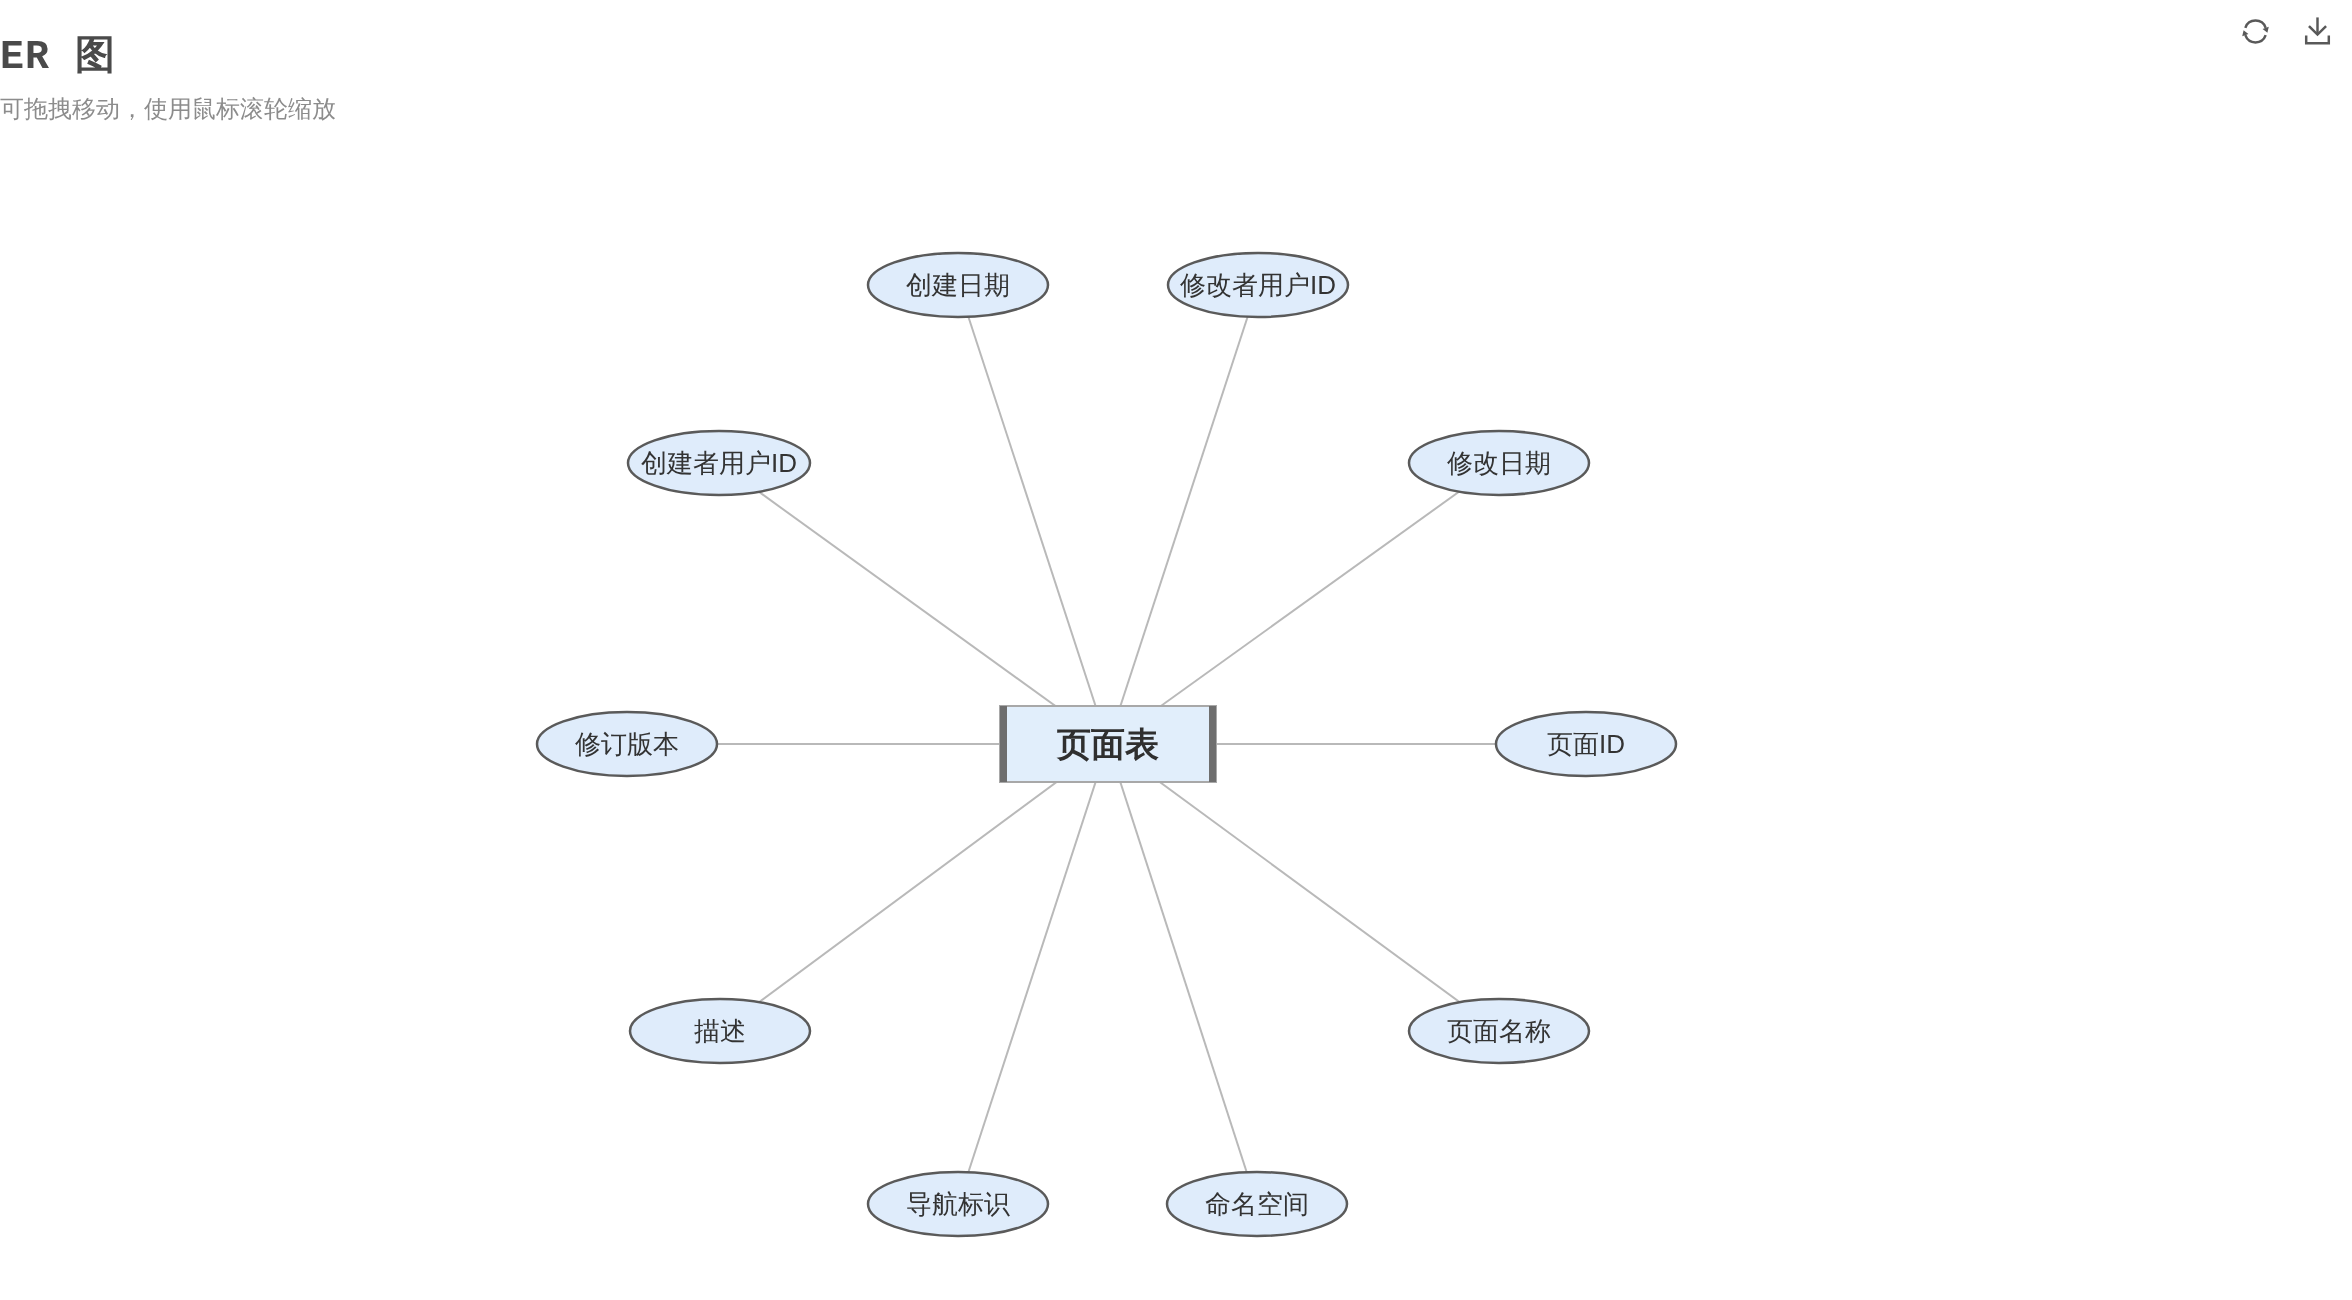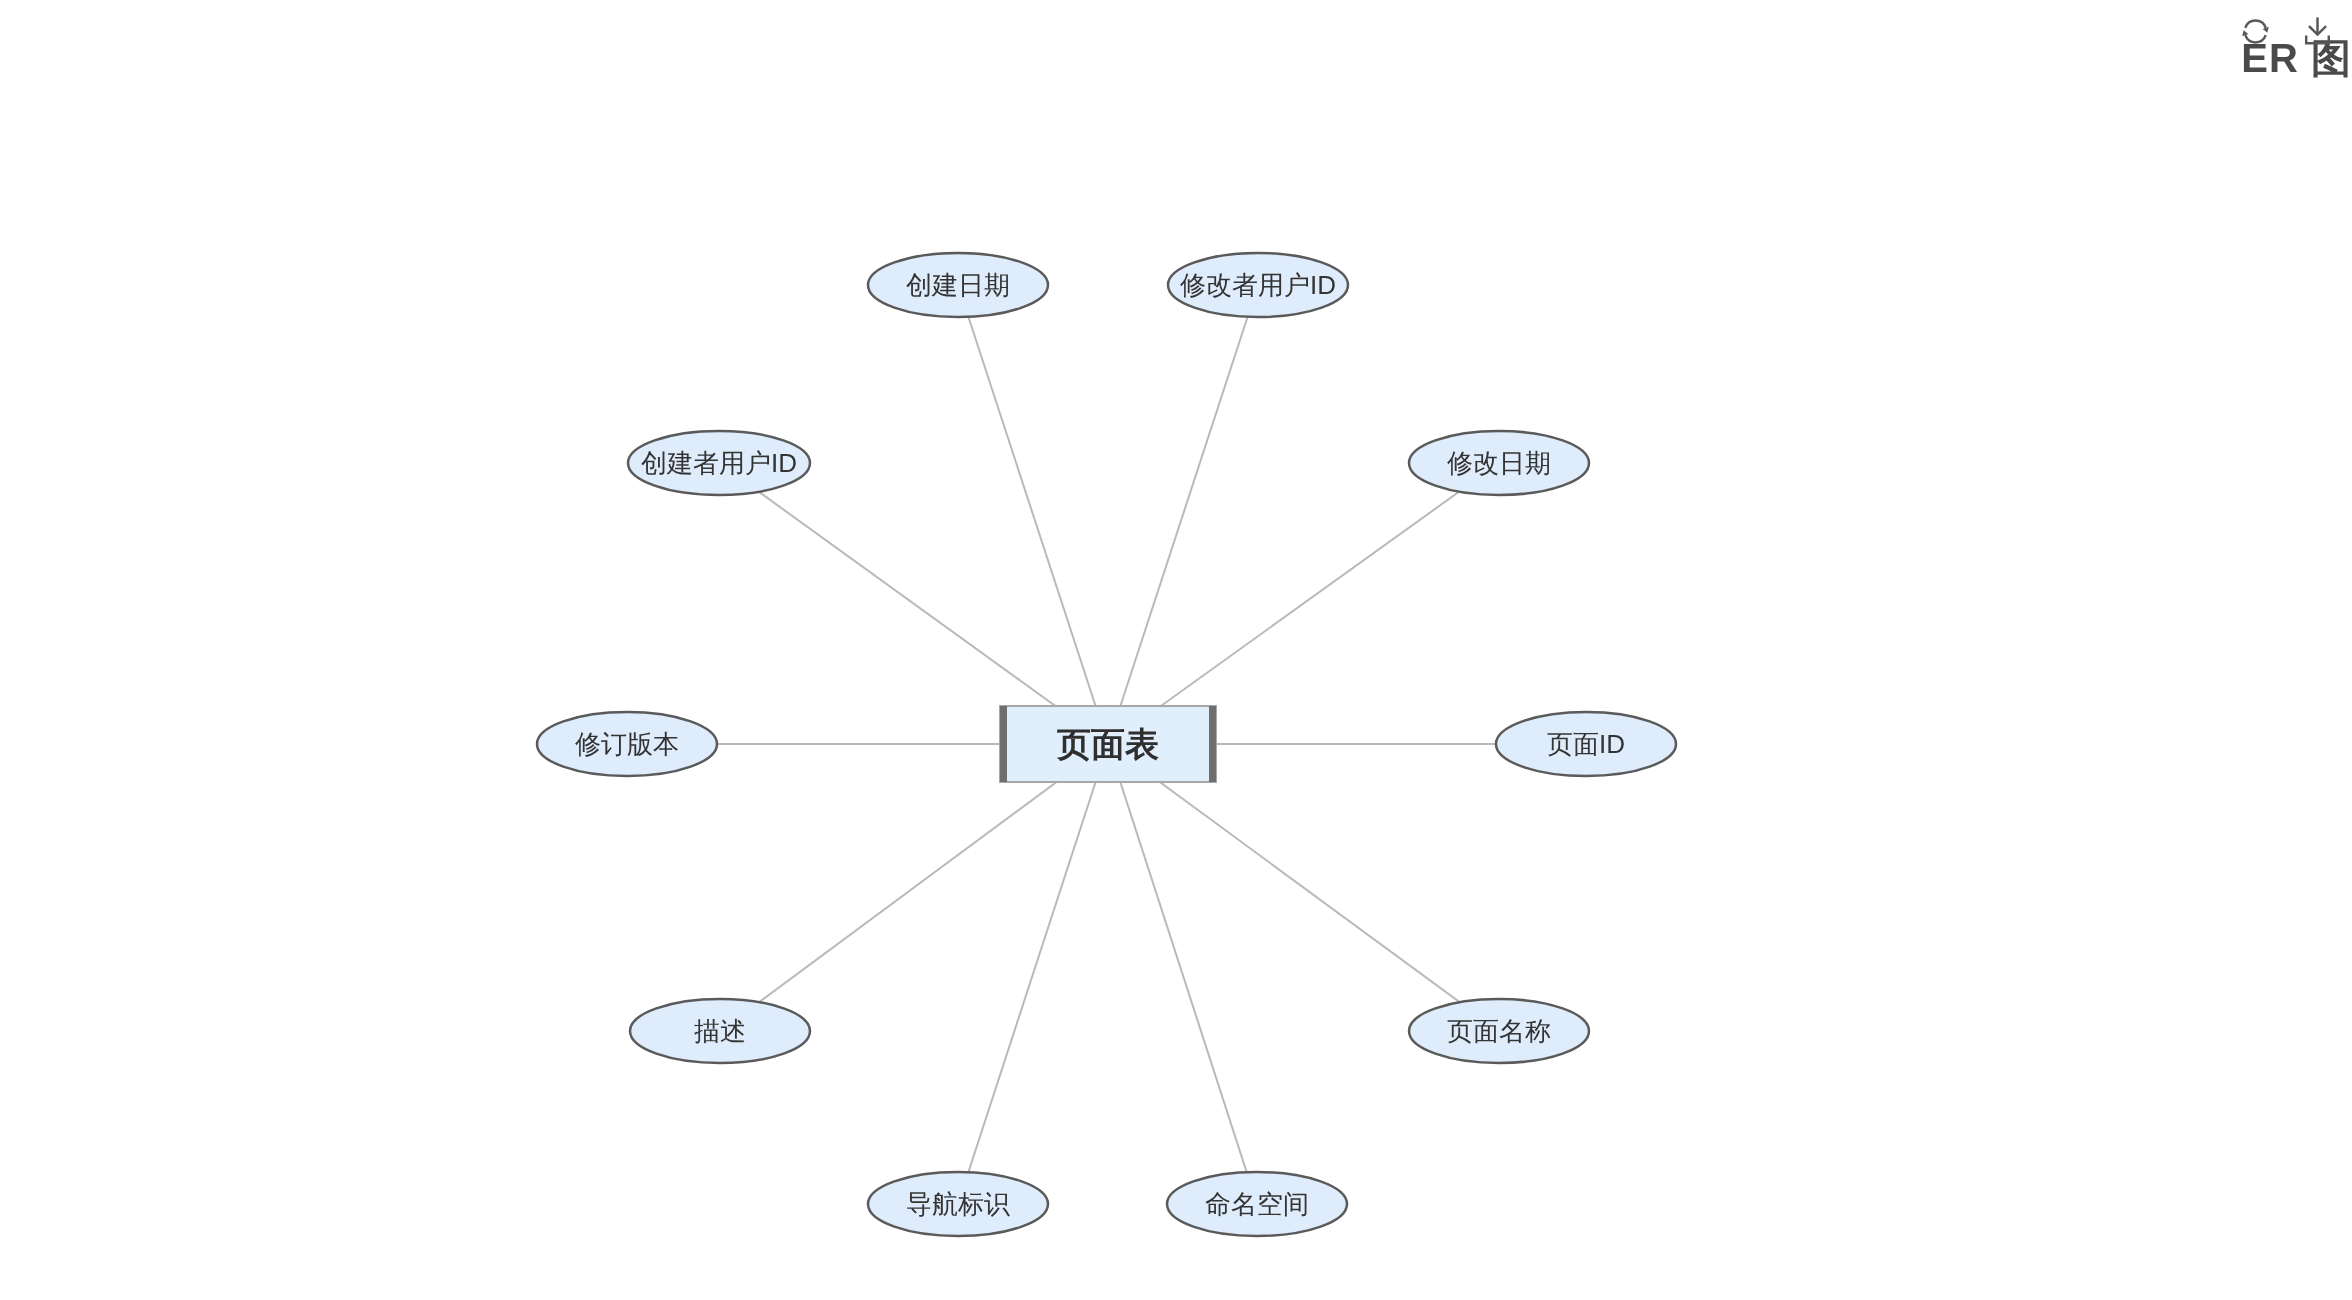--- a/index.html
+++ b/index.html
@@ -13,22 +13,23 @@
     width: 2352px;
     height: 1300px;
     background: #ffffff;
     overflow: hidden;
   }
   .header {
     position: absolute;
     top: 34px;
     left: 0;
     width: 100%;
-    text-align: right;
+    text-align: left;
     pointer-events: none;
+    font-family: Liberation Mono, monospace;
   }
   .page-title {
     margin: 0;
     font-size: 40px;
     line-height: 48px;
     font-weight: bold;
     color: #4a4a4a;
     letter-spacing: 1px;
   }
   .page-subtitle {
@@ -106,20 +107,21 @@
     cursor: move;
   }
 </style>
 </head>
 <body>
 
 <div class="page">
 
   <div class="header">
     <h1 class="page-title">ER 图</h1>
+    <p class="page-subtitle">可拖拽移动，使用鼠标滚轮缩放</p>
   </div>
 
   <div class="toolbar">
     <button class="icon-btn" title="">
       <svg viewBox="0 0 36 36">
         <g fill="none" stroke="#595959" stroke-width="2.4">
           <path d="M8.1 14.4 A10.5 10.5 0 0 1 27.9 14.4"></path>
           <path d="M27.9 21.6 A10.5 10.5 0 0 1 8.1 21.6"></path>
         </g>
         <path d="M29.6 19.1 L30.9 13.3 L24.9 15.5 Z" fill="#595959"></path>

